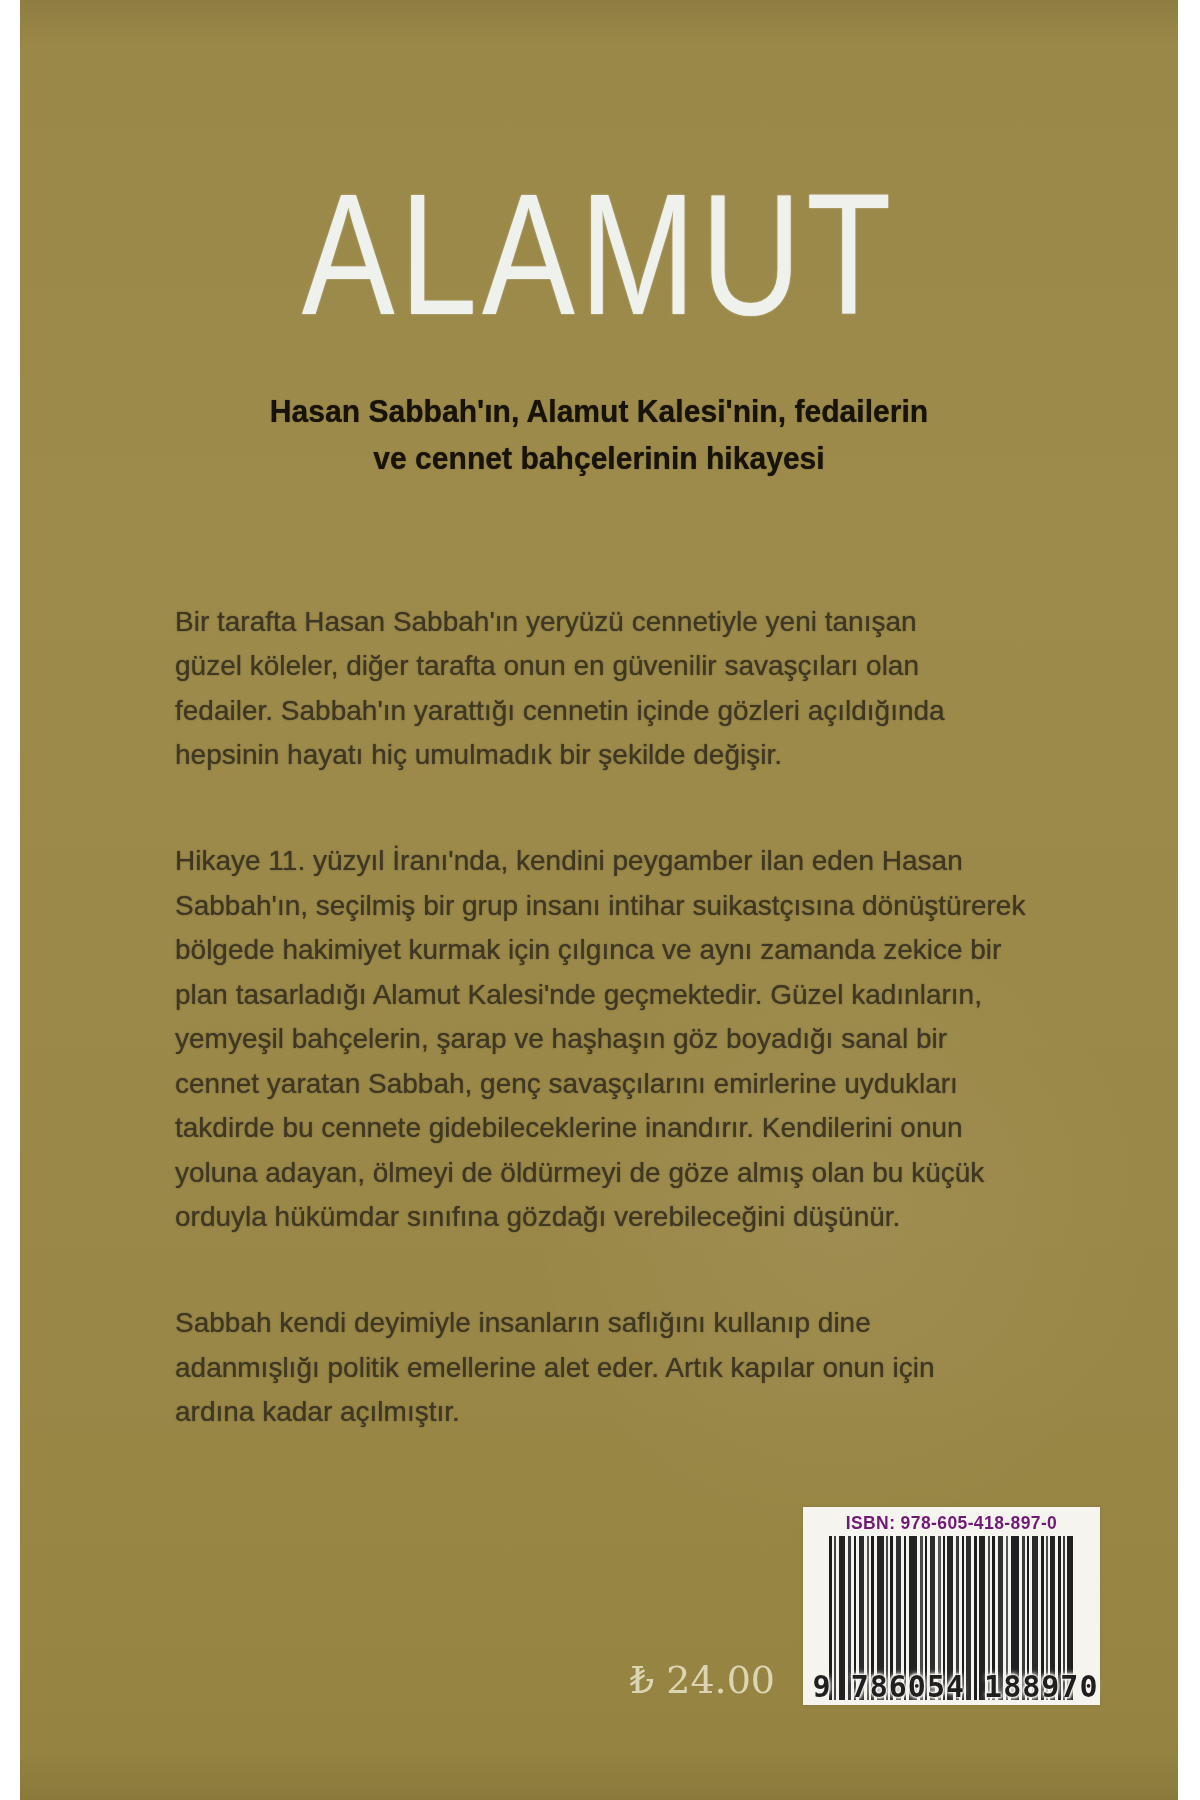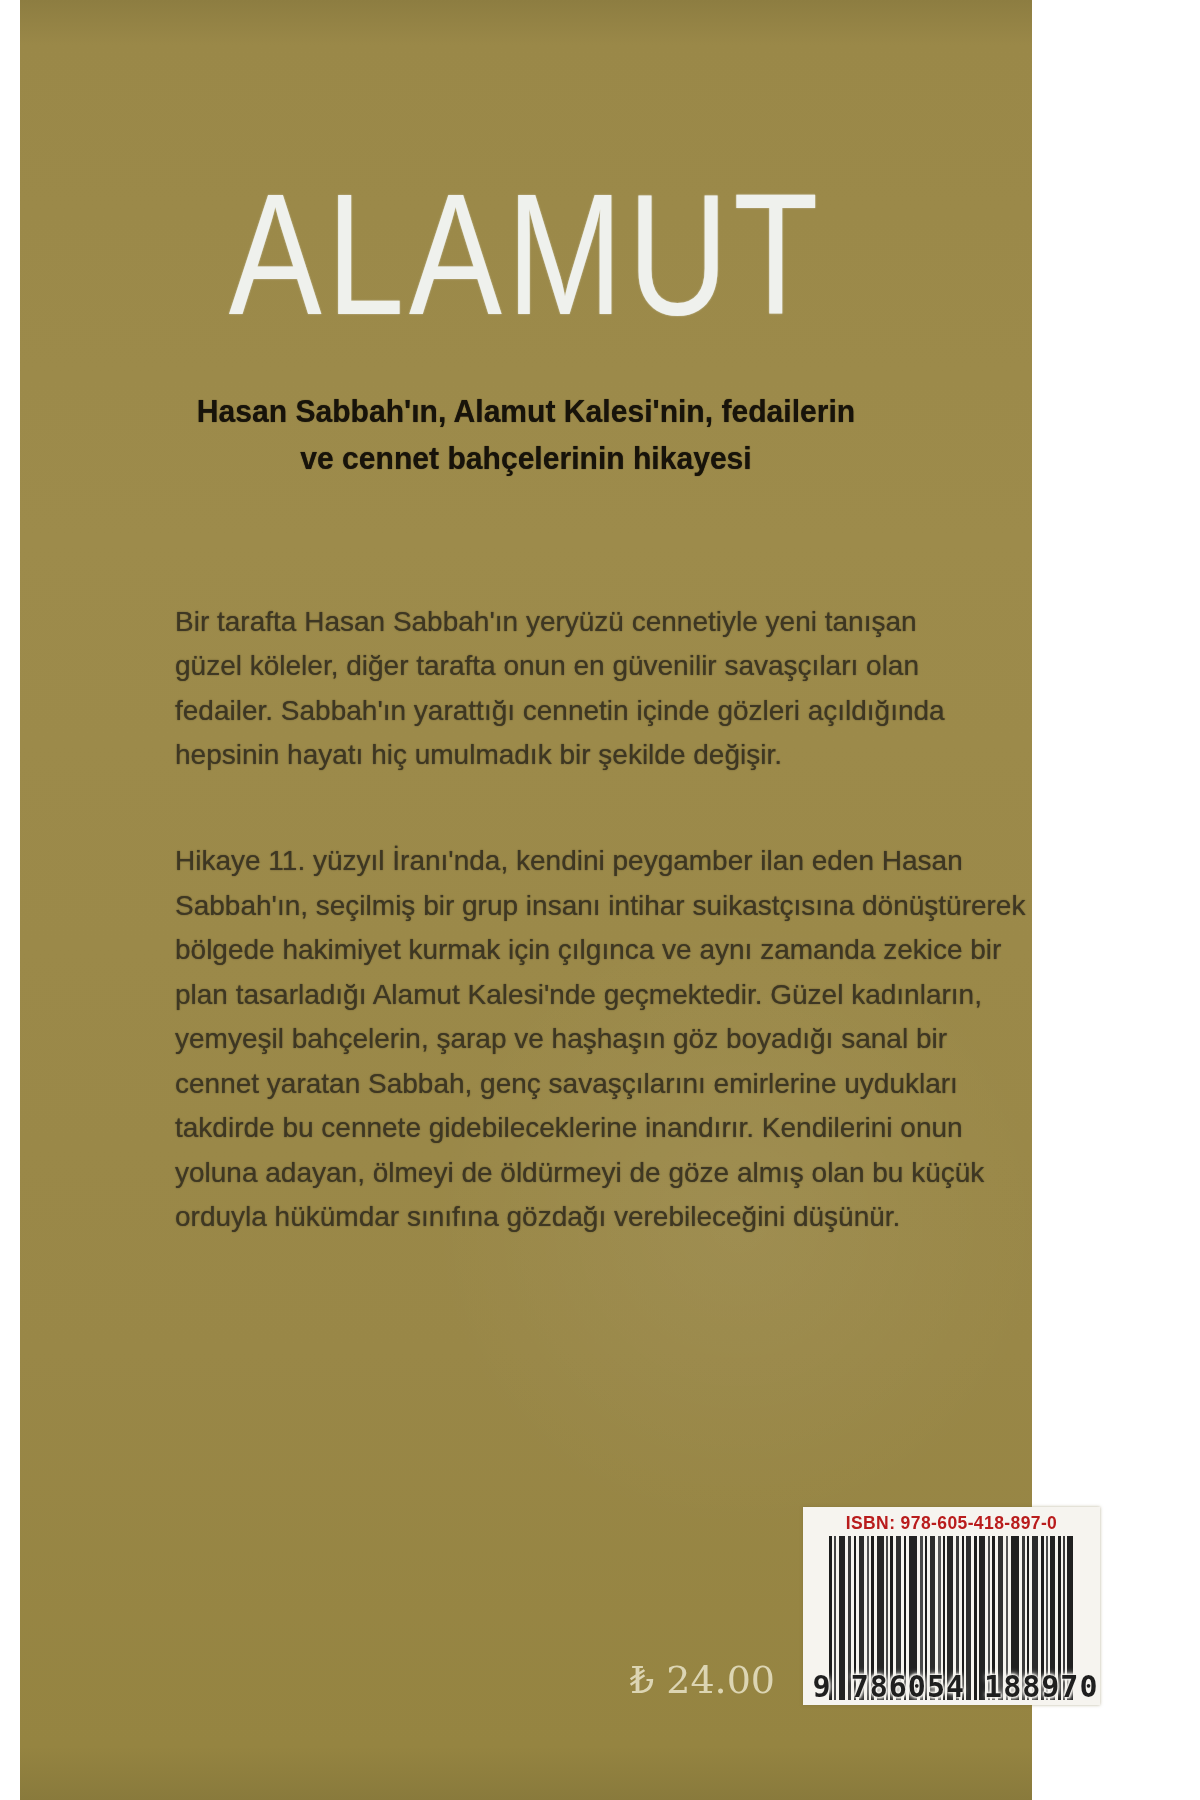--- a/index.html
+++ b/index.html
@@ -6,21 +6,21 @@
   .page{
     position:relative;
     width:1200px;height:1800px;
     background:#ffffff;
     overflow:hidden;
     font-family:"Liberation Sans",sans-serif;
   }
   
   .cover{
     position:absolute;
-    left:20px;top:0;width:1012px;height:1800px;
+    left:20px;top:0;width:1158px;height:1800px;
     background:
       radial-gradient(circle at 71% 68%, rgba(255,255,255,0.05), rgba(255,255,255,0) 22%),
       linear-gradient(180deg,#8d7d41 0%, #9a8848 2.5%, #9d8b4b 30%, #998747 75%, #958441 97%, #897a3c 100%);
   }
   .title{
     position:absolute;
     left:0;right:0;top:168px;
     text-align:center;
     font-size:172px;
     line-height:1;
@@ -63,21 +63,21 @@
     width:297px;height:198px;
     background:#f6f4ef;
     box-shadow:0 0 3px rgba(120,105,55,0.5);
   }
   .isbn-line{
     margin-top:6px;
     text-align:center;
     font-size:17.5px;
     font-weight:700;
     letter-spacing:0.4px;
-    color:#b91c1c;
+    color:#701a75;
     white-space:nowrap;
   }
   .bars{
     position:absolute;
     left:26px;top:29px;
     width:246px;height:164px;
   }
   .barcode-digits{
     position:absolute;
     left:8px;right:0;bottom:1px;
@@ -121,20 +121,23 @@
 hepsinin hayatı hiç umulmadık bir şekilde değişir.</p>
       <p>Hikaye 11. yüzyıl İranı'nda, kendini peygamber ilan eden Hasan
 Sabbah'ın, seçilmiş bir grup insanı intihar suikastçısına dönüştürerek
 bölgede hakimiyet kurmak için çılgınca ve aynı zamanda zekice bir
 plan tasarladığı Alamut Kalesi'nde geçmektedir. Güzel kadınların,
 yemyeşil bahçelerin, şarap ve haşhaşın göz boyadığı sanal bir
 cennet yaratan Sabbah, genç savaşçılarını emirlerine uydukları
 takdirde bu cennete gidebileceklerine inandırır. Kendilerini onun
 yoluna adayan, ölmeyi de öldürmeyi de göze almış olan bu küçük
 orduyla hükümdar sınıfına gözdağı verebileceğini düşünür.</p>
+      <p>Sabbah kendi deyimiyle insanların saflığını kullanıp dine
+adanmışlığı politik emellerine alet eder. Artık kapılar onun için
+ardına kadar açılmıştır.</p>
     </div>
 
     <div class="price">₺ 24.00</div>
 
     <div class="barcode-panel">
       <div class="isbn-line">ISBN: 978-605-418-897-0</div>
 
       <svg class="bars" viewBox="0 0 246 164" preserveAspectRatio="none" aria-hidden="true">
         <rect x="0" y="0" width="3" height="164" fill="#1c1c1c"></rect>
         <rect x="5" y="0" width="2" height="164" fill="#444"></rect>

